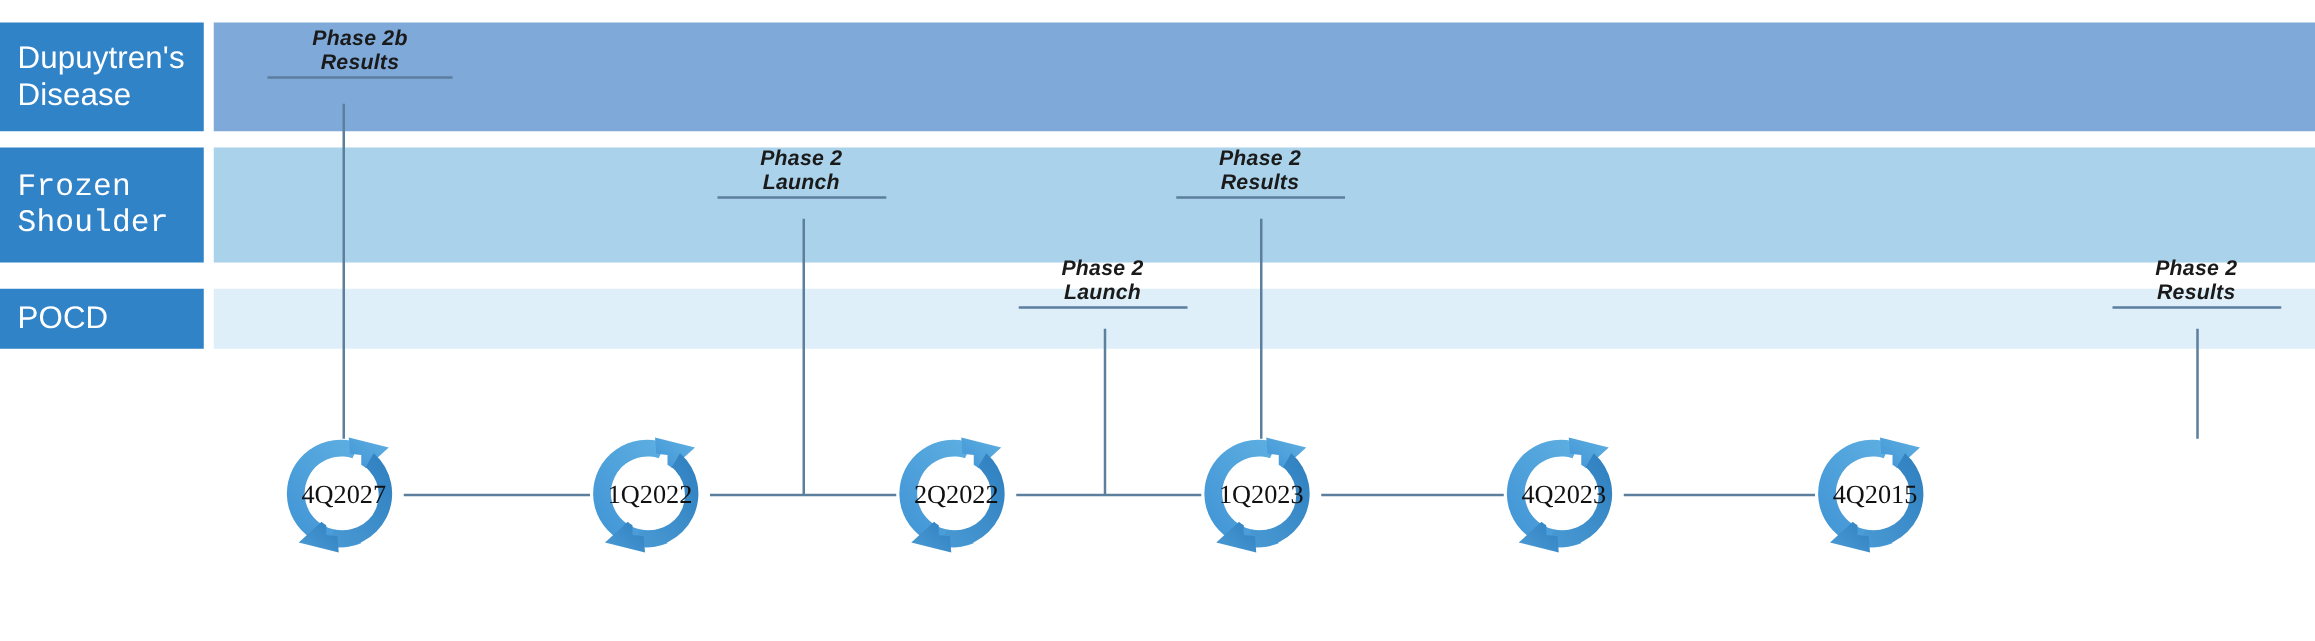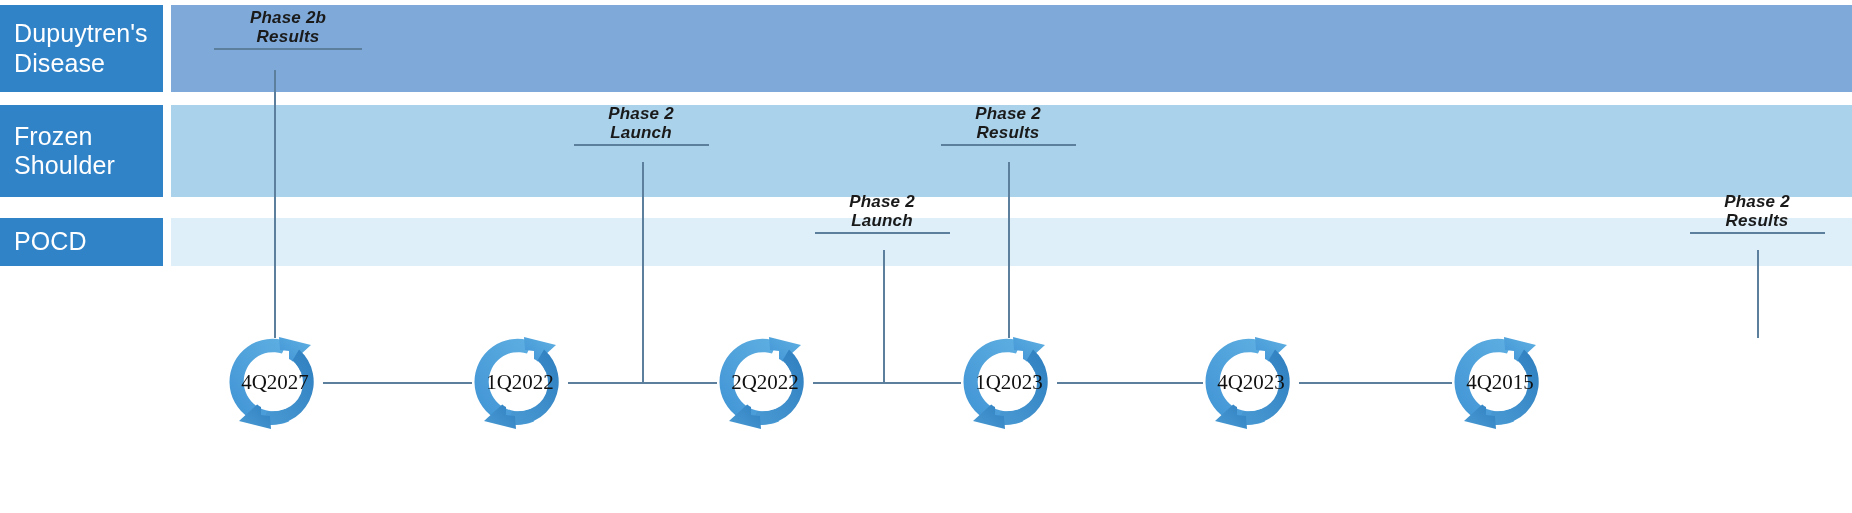--- a/index.html
+++ b/index.html
@@ -3,21 +3,21 @@
 <meta charset="utf-8">
 <style>
   html,body{margin:0;padding:0;}
   body{
     width:1852px;height:513px;
     background:#ffffff;
     font-family:"Liberation Sans", sans-serif;
     overflow:hidden;
     position:relative;
   }
-  #stage{position:absolute;left:0;top:0;width:1852px;height:460px;}
+  #stage{position:absolute;left:0;top:13px;width:1852px;height:460px;}
 
   
   .lane{position:absolute;left:0;}
   .lane-track{position:absolute;top:0;height:100%;}
   .lane-label{
     position:absolute;left:0;top:0;height:100%;
     width:163px;
     box-sizing:border-box;
     display:flex;align-items:center;
     padding-left:14px;
@@ -63,21 +63,21 @@
 </head>
 <body>
 
 <div id="stage">
     <div class="lane" style="top: 5px; height: 87px; width: 1852px;">
       <div class="lane-track" style="left: 171px; width: 1681px; background: rgb(127, 169, 216);"></div>
       <div class="lane-label" style="background: rgb(49, 131, 200);">
         <div><span>Dupuytren's</span><br><span>Disease</span></div>
       </div>
     </div>
-    <div class="lane" style="top: 105px; height: 92px; width: 1852px;">
+    <div class="lane" style="top: 105px; height: 92px; width: 1852px; font-family: Liberation Mono, monospace;">
       <div class="lane-track" style="left: 171px; width: 1681px; background: rgb(170, 210, 234);"></div>
       <div class="lane-label" style="background: rgb(49, 131, 200);">
         <div><span>Frozen</span><br><span>Shoulder</span></div>
       </div>
     </div>
     <div class="lane" style="top: 218px; height: 48px; width: 1852px; border-radius: 19px;">
       <div class="lane-track" style="left: 171px; width: 1681px; background: rgb(222, 239, 249);"></div>
       <div class="lane-label" style="background: rgb(49, 131, 200);">
         <div><span>POCD</span></div>
       </div>

